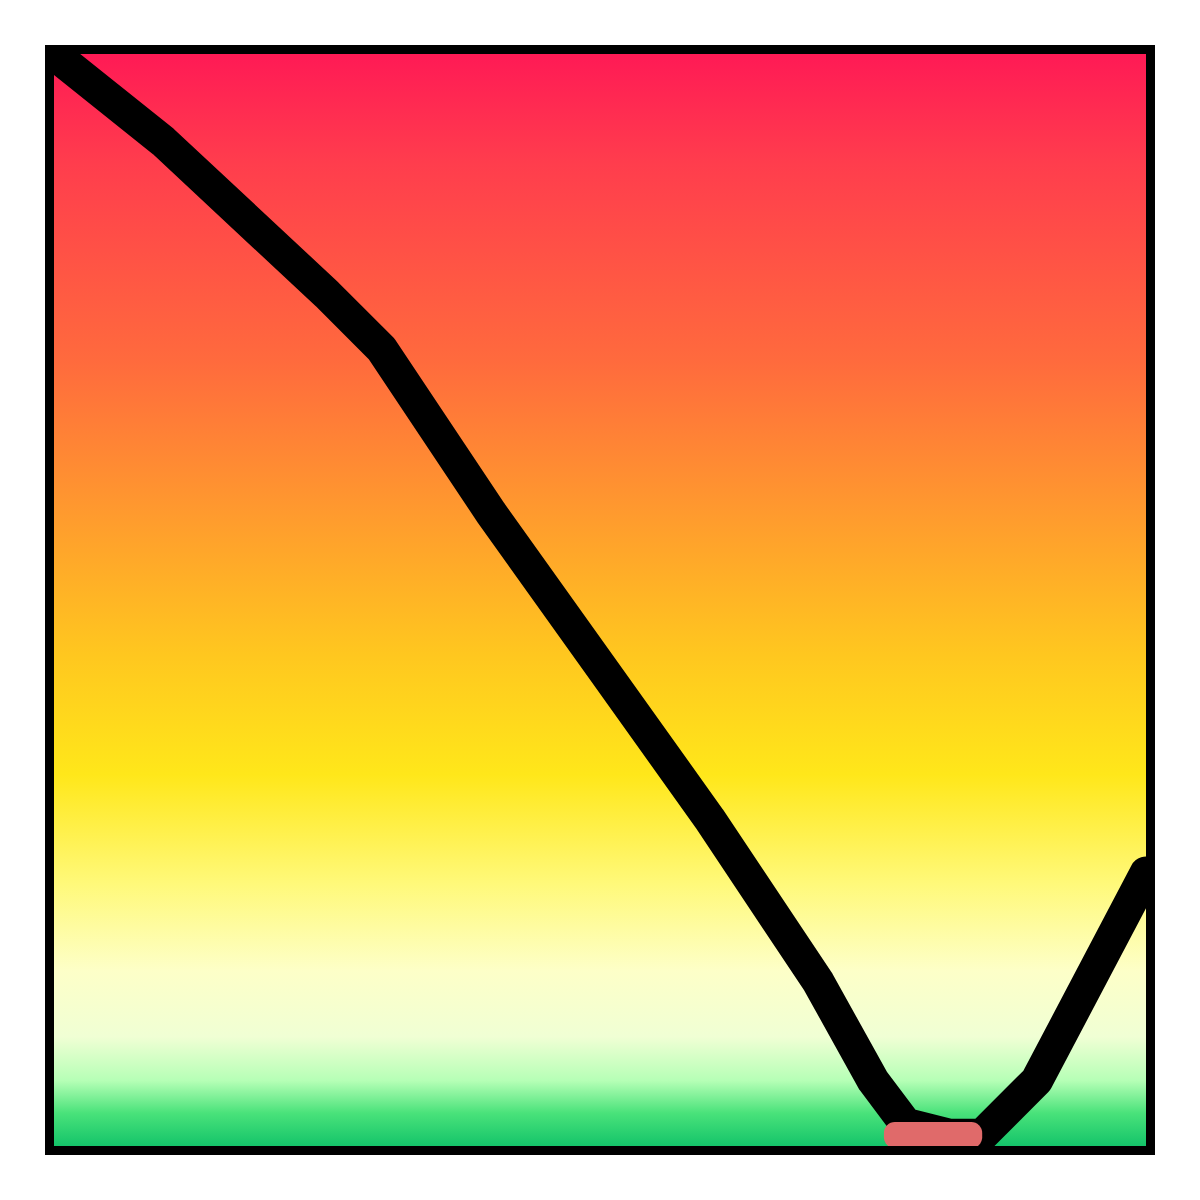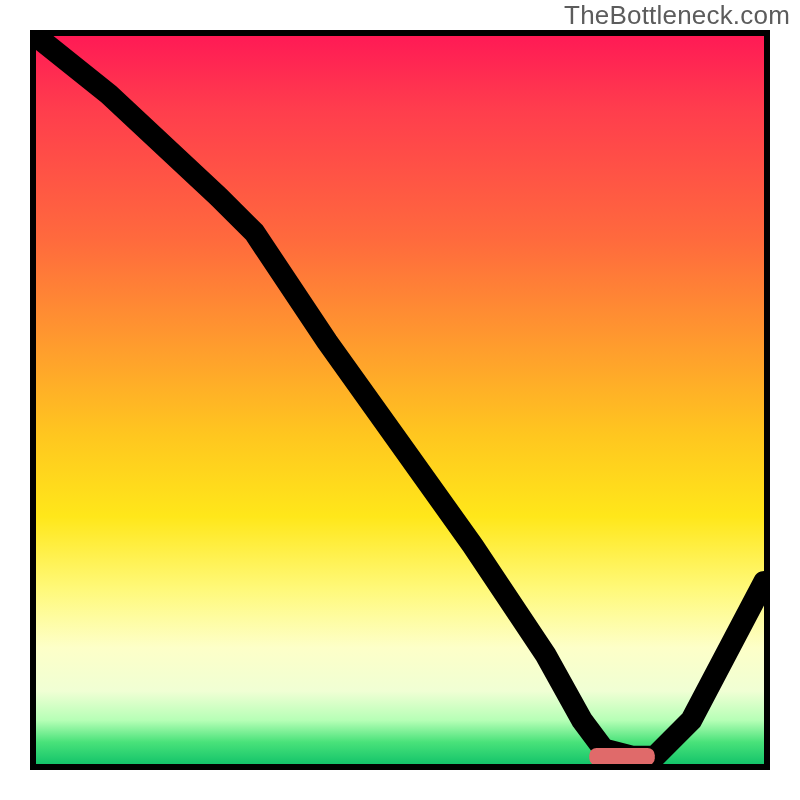--- a/index.html
+++ b/index.html
@@ -77,21 +77,20 @@
   .marker {
     fill: #e06a6a;
     stroke: none;
   }
 </style>
 </head>
 <body>
 
 <div class="canvas">
 
-  <div class="watermark">TheBottleneck.com</div>
 
   <div class="plot-frame">
     <div class="gradient"></div>
 
     <svg class="overlay" viewBox="0 0 100 100" preserveAspectRatio="none">
       <path class="curve" d="M0.00 0.00 L10.00 8.00 L25.00 22.00 L30.00 27.00 L40.00 42.00 L50.00 56.00 L60.00 70.00 L70.00 85.00 L75.00 94.00 L78.00 98.00 L82.00 99.00 L85.00 99.00 L90.00 94.00 L100.00 75.00"></path>
       <rect class="marker" x="76" y="97.8" width="9" height="2.4" rx="1" ry="1"></rect>
     </svg>
   </div>
 

